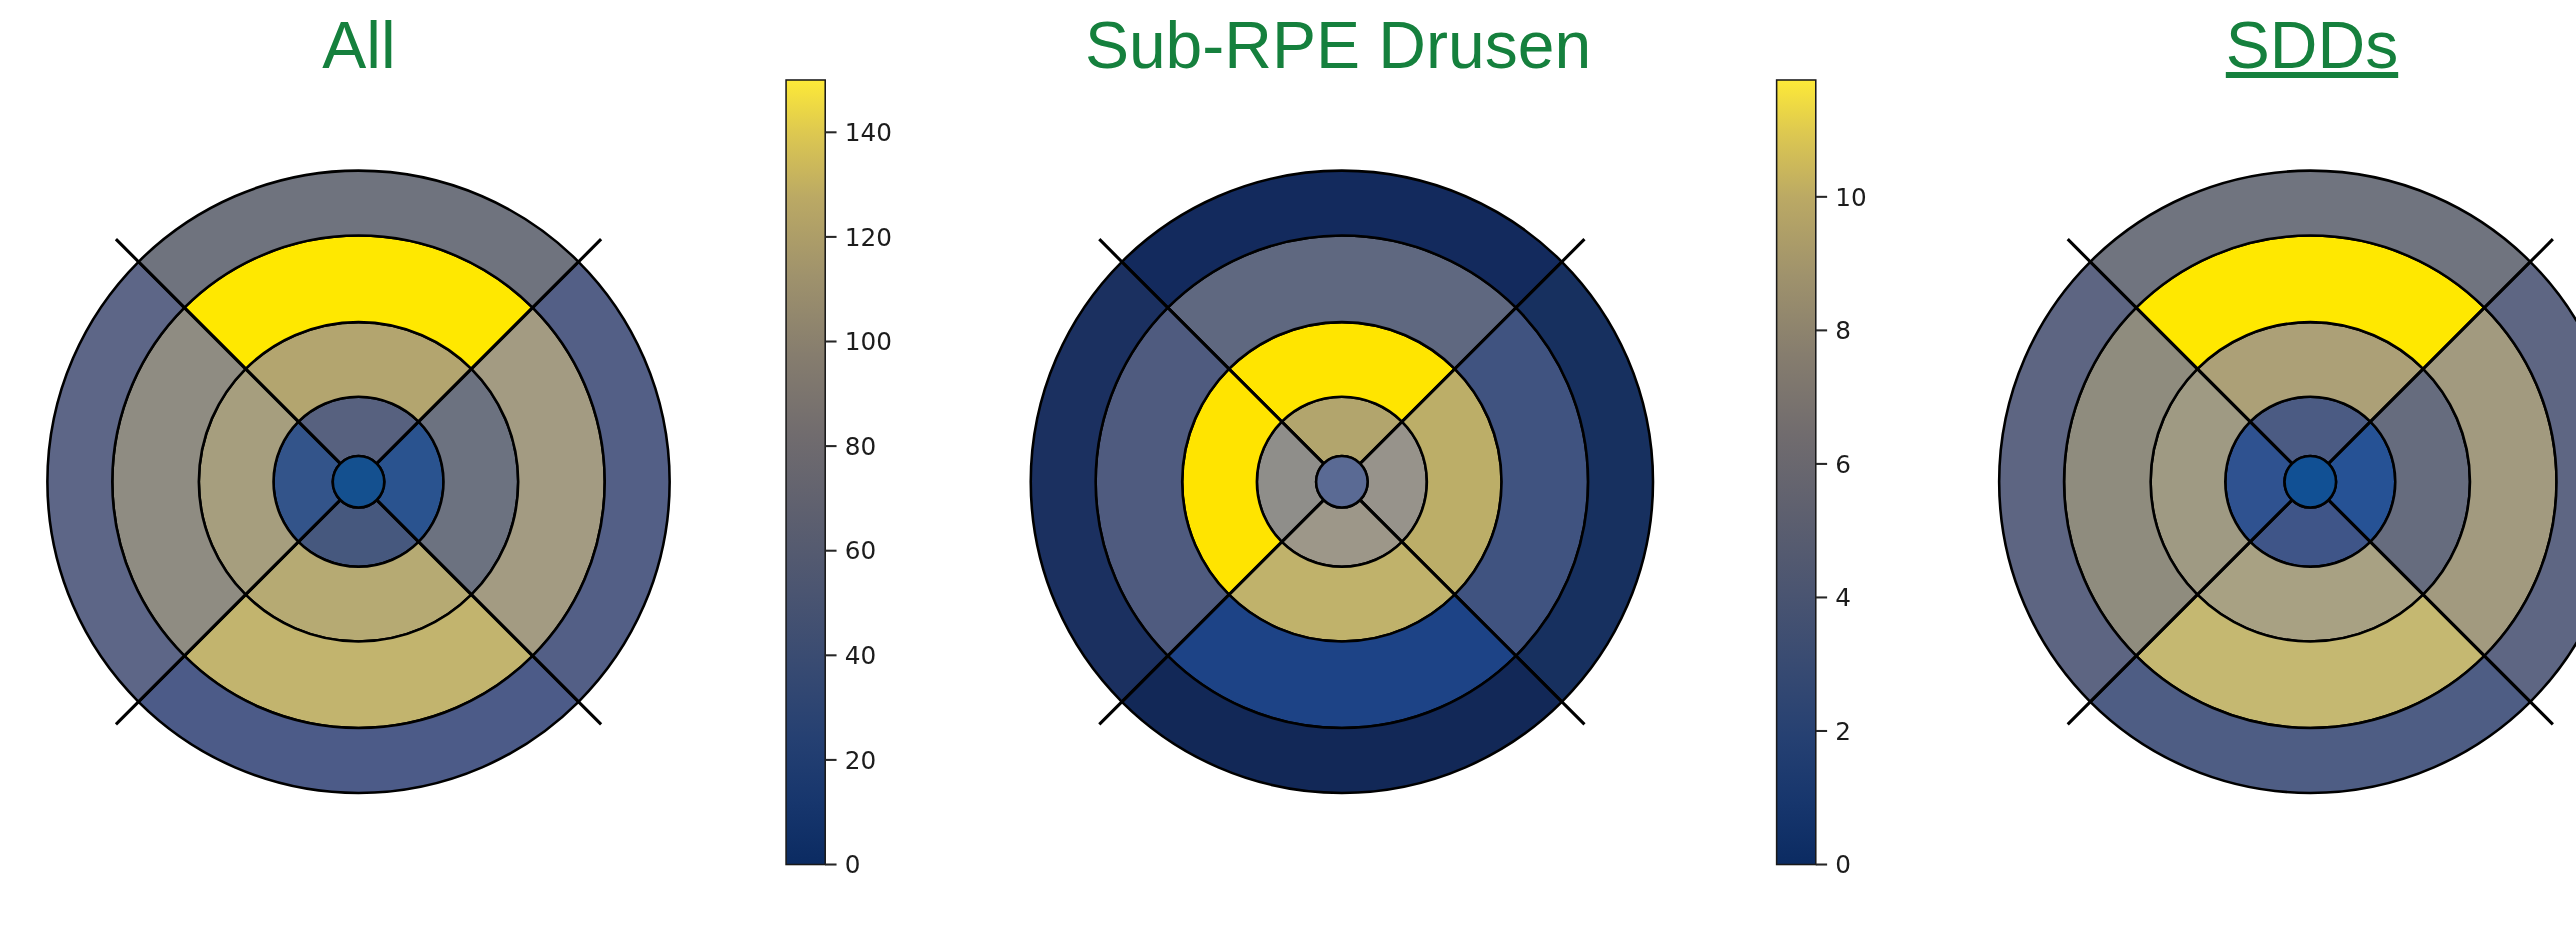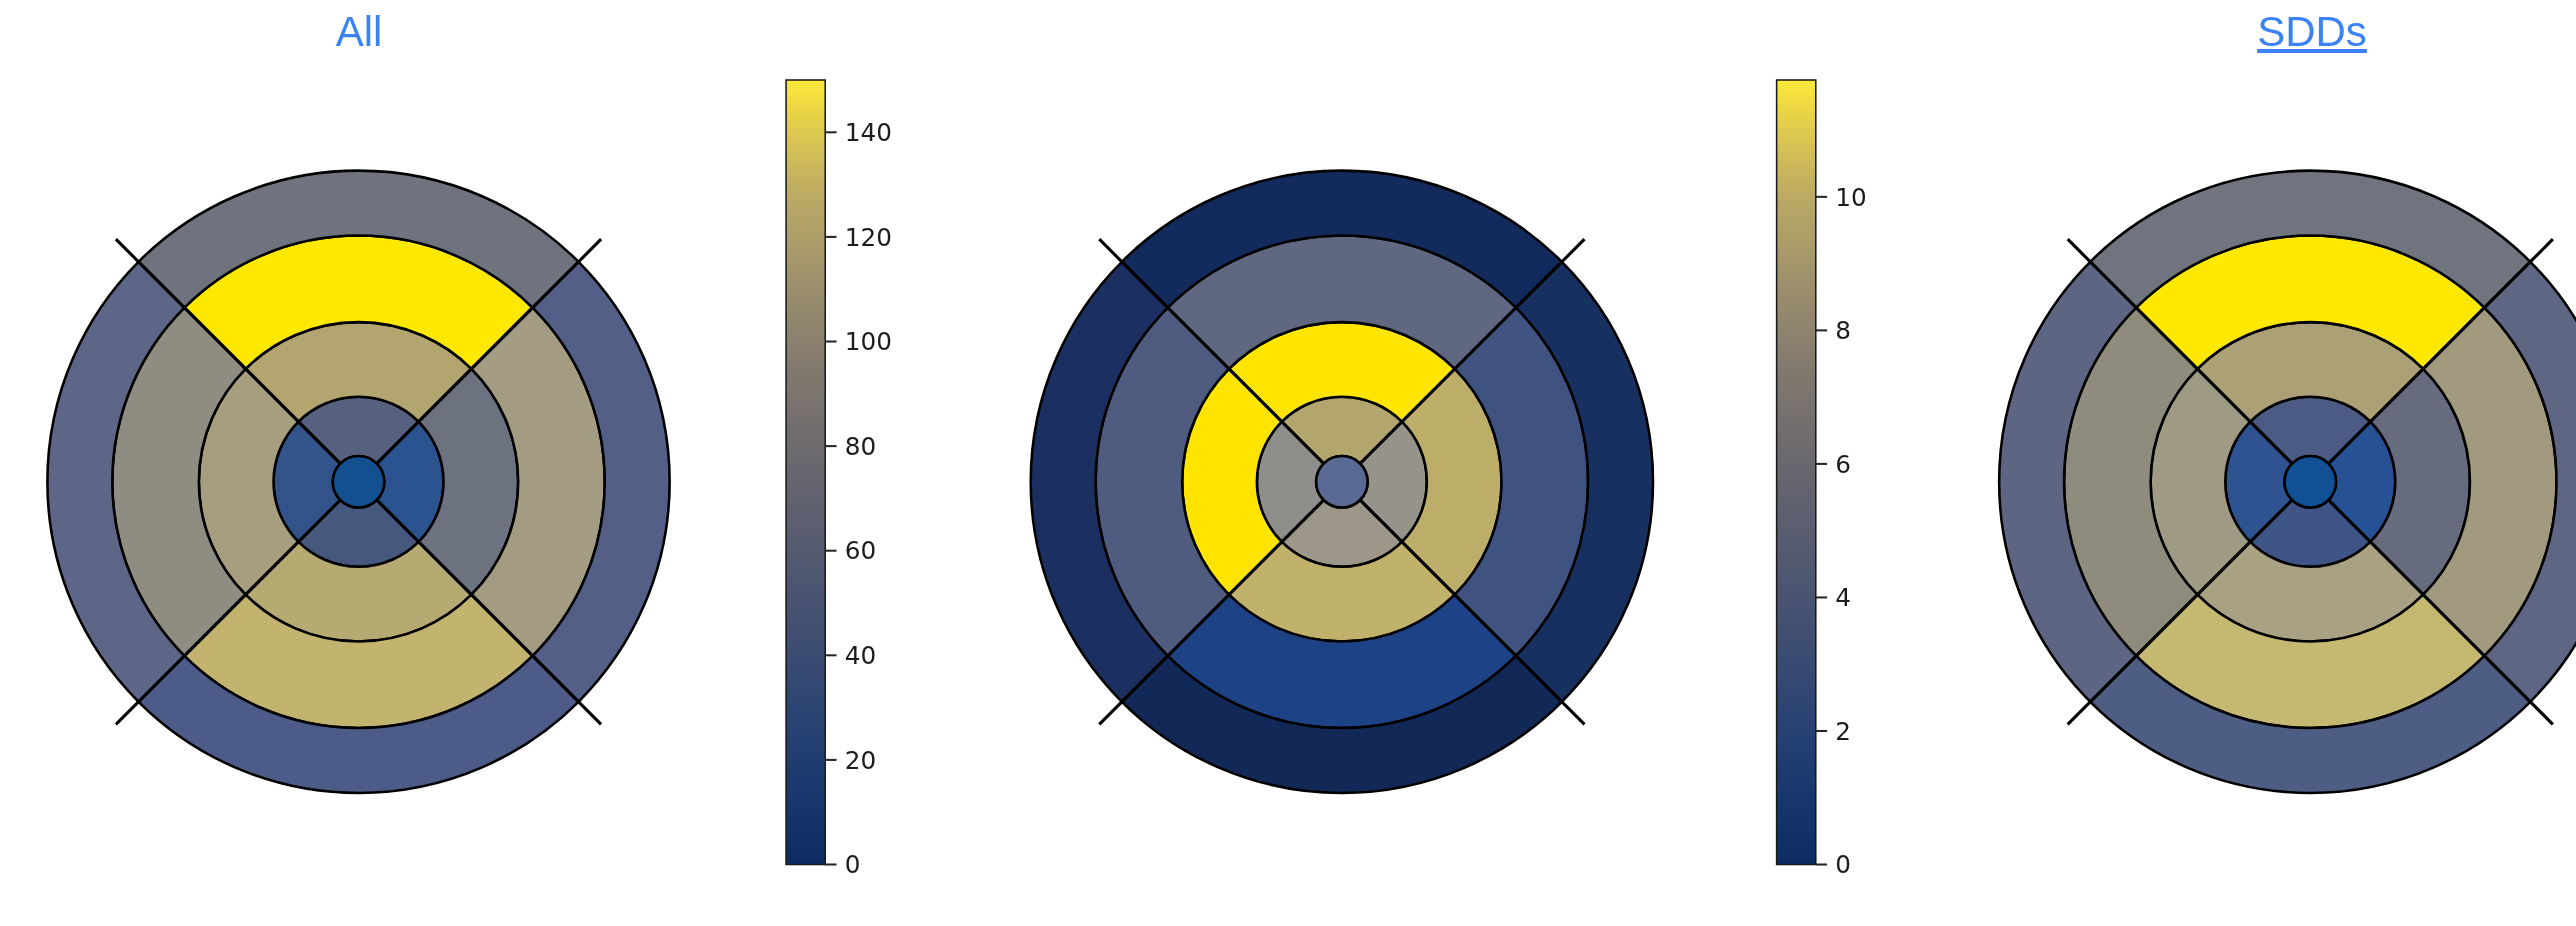--- a/index.html
+++ b/index.html
@@ -1,28 +1,29 @@
 <!DOCTYPE html>
 <html style="font-size:8.2px"><head>
 <meta charset="utf-8">
 <style>
   html,body{margin:0;padding:0;background:#ffffff;}
   #figure{position:relative;width:2914px;height:927px;background:#ffffff;overflow:hidden;
           font-family:"Liberation Sans", sans-serif;}
   .panel-title{position:absolute;top:9.3px;transform:translateX(-50%);
-               font-size:42px;line-height:1.1;color:#3b82f6;white-space:nowrap;
+               font-size:66px;line-height:1.1;color:#15803d;white-space:nowrap;
                font-family:"Liberation Sans", sans-serif;}
   #figure-svg{position:absolute;left:0;top:0;width:2914px;height:927px;}
   text.cb-label{font-family:"DejaVu Sans", sans-serif;}
 </style>
 </head>
 <body>
 
 <div id="figure">
   <div class="panel-title" id="title-0" style="left: 359px;">All</div>
+  <div class="panel-title" id="title-1" style="left: 1338px;">Sub-RPE Drusen</div>
   <div class="panel-title" id="title-2" style="left: 2312px; text-decoration: underline;">SDDs</div>
   <svg id="figure-svg" xmlns="http://www.w3.org/2000/svg" viewBox="0 0 5657 1799">
       <defs>
         <linearGradient id="cbgrad" x1="0" y1="1" x2="0" y2="0">
           <stop offset="0" stop-color="#0b2b62"></stop>
           <stop offset="0.08" stop-color="#17366d"></stop>
           <stop offset="0.16" stop-color="#254072"></stop>
           <stop offset="0.25" stop-color="#374a72"></stop>
           <stop offset="0.35" stop-color="#4b5571"></stop>
           <stop offset="0.45" stop-color="#5e606f"></stop>

